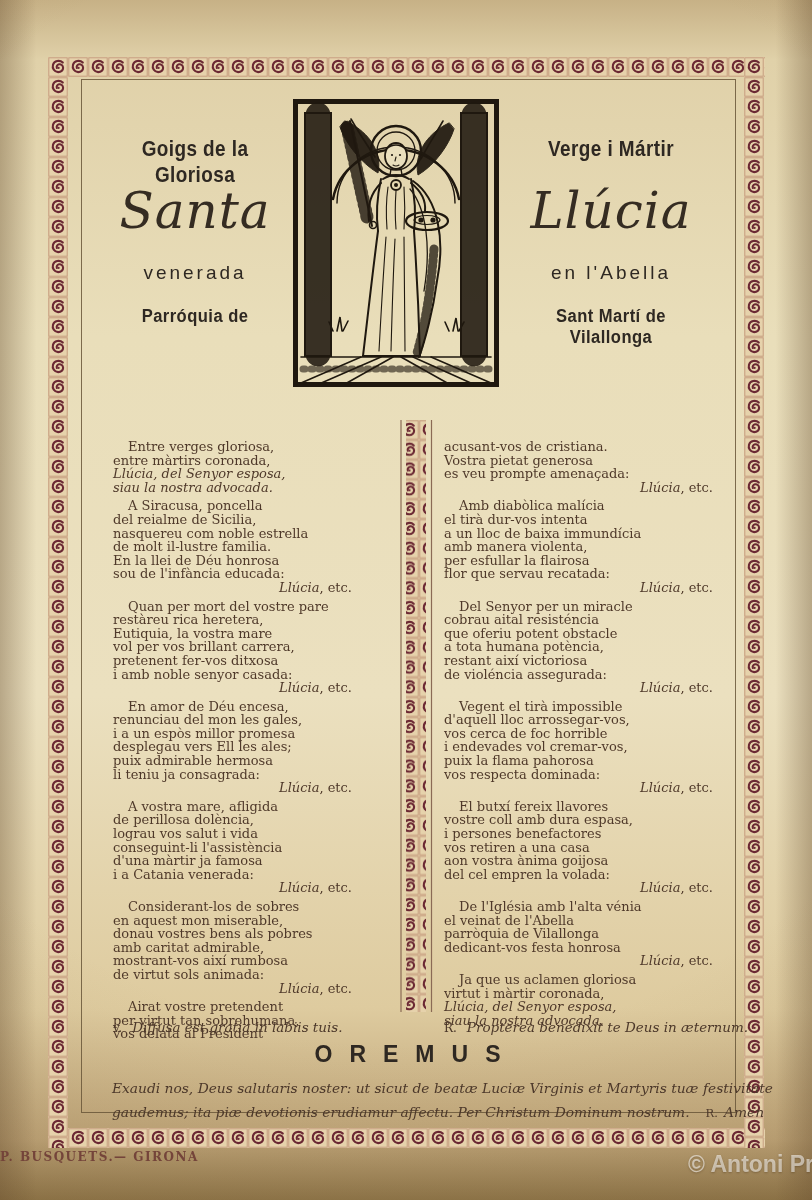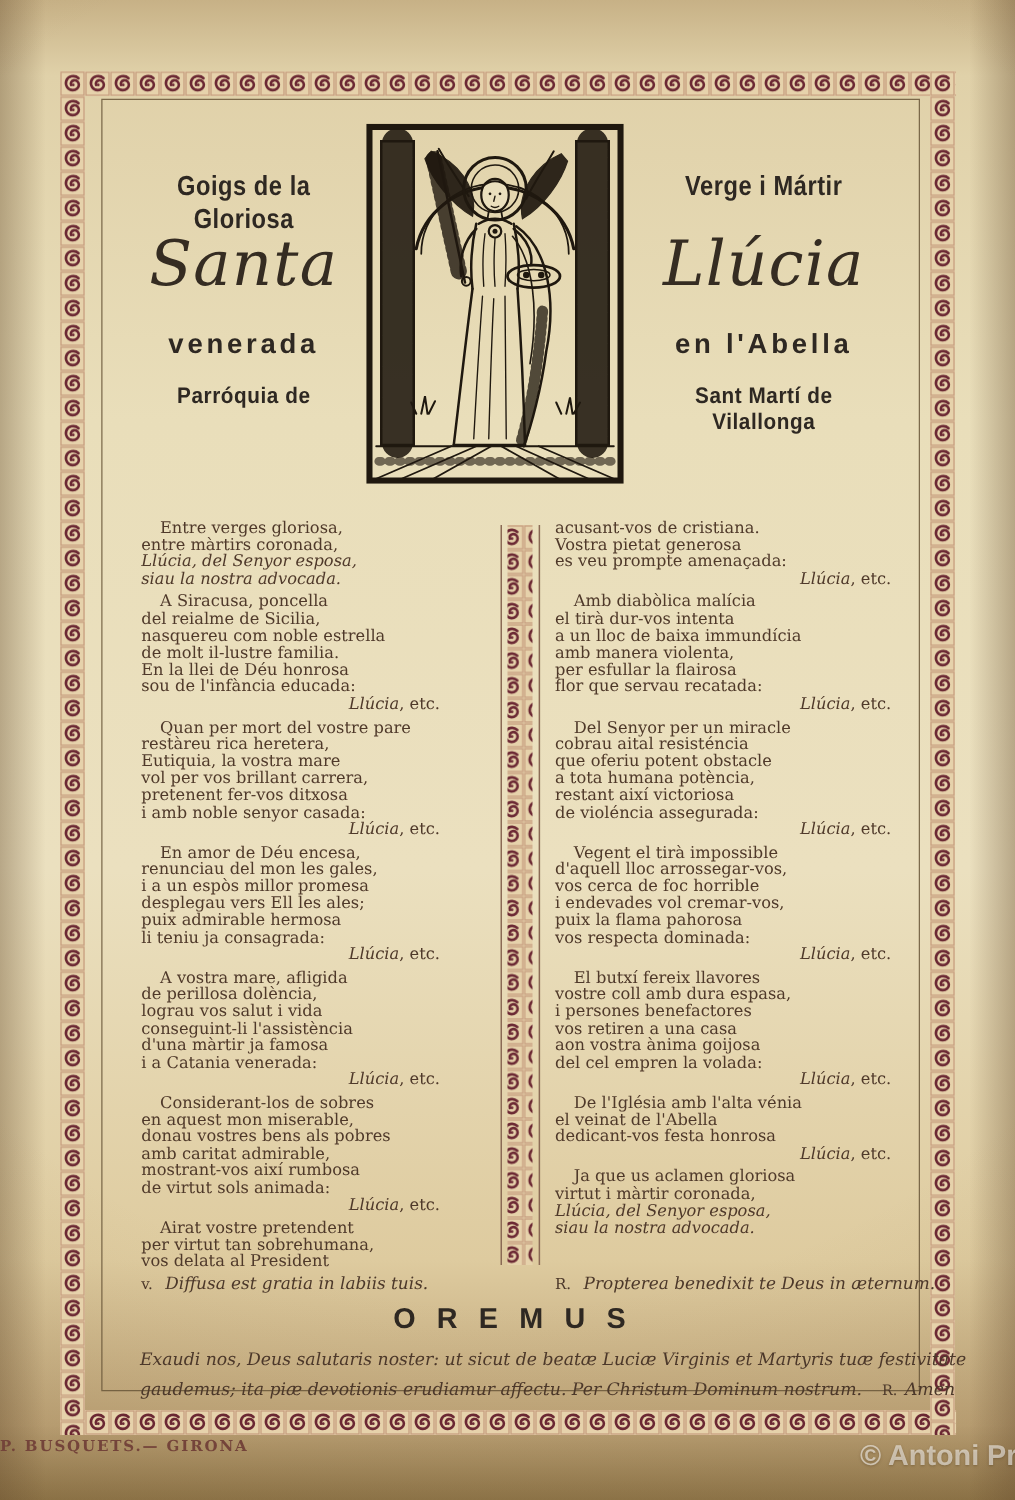--- a/index.html
+++ b/index.html
@@ -18,26 +18,26 @@
   #frame{position:absolute;left:81px;top:79px;width:653px;height:1032px;
     border:1.5px solid rgba(104,86,56,.85);}
   
   .hdr-sans{font-family:"Liberation Sans",sans-serif;color:#2e2822;}
   #hdr-left{position:absolute;left:92px;top:0;width:206px;text-align:center;}
   #hdr-right{position:absolute;left:505px;top:0;width:212px;text-align:center;}
   .hdr-line1{position:absolute;left:0;width:100%;top:136px;font-size:22px;font-weight:700;
     transform:scaleX(.86);letter-spacing:.5px;}
   .hdr-script{position:absolute;left:0;width:100%;top:182px;font-size:50px;font-style:italic;
     color:#352c22;letter-spacing:1px;}
-  .hdr-line2{position:absolute;left:0;width:100%;top:262px;font-size:22px;font-weight:700;letter-spacing:3px;}
+  .hdr-line2{position:absolute;left:0;width:100%;top:262px;font-size:19px;font-weight:400;letter-spacing:3px;}
   .hdr-line3{position:absolute;left:0;width:100%;top:306px;font-size:18px;font-weight:700;letter-spacing:.5px;transform:scaleX(.92);}
   
   #woodcut{position:absolute;left:293px;top:99px;width:206px;height:288px;}
   
-  .col{position:absolute;top:416px;font-size:13px;line-height:13.6px;color:#4f392a;}
+  .col{position:absolute;top:440px;font-size:13px;line-height:13.6px;color:#4f392a;}
   #col-left{left:113px;width:283px;}
   #col-right{left:444px;width:293px;}
   .stanza{margin:0 0 5px 0;}
   .ln{display:block;}
   .stanza .ln:first-child{text-indent:15px;}
   .stanza.noind .ln:first-child{text-indent:0;}
   .ln.it{font-style:italic;}
   .ref{display:block;text-align:right;}
   #col-left .ref{padding-right:44px;}
   #col-right .ref{padding-right:24px;}
@@ -310,20 +310,21 @@
         <span class="ln">vostre coll amb dura espasa,</span>
         <span class="ln">i persones benefactores</span>
         <span class="ln">vos retiren a una casa</span>
         <span class="ln">aon vostra ànima goijosa</span>
         <span class="ln">del cel empren la volada:</span>
         <span class="ref"><i>Llúcia</i>, etc.</span>
       </p>
       <p class="stanza">
         <span class="ln">De l'Iglésia amb l'alta vénia</span>
         <span class="ln">el veinat de l'Abella</span>
+        <span class="ln">parròquia de Vilallonga</span>
         <span class="ln">dedicant-vos festa honrosa</span>
         <span class="ref"><i>Llúcia</i>, etc.</span>
       </p>
       <p class="stanza">
         <span class="ln">Ja que us aclamen gloriosa</span>
         <span class="ln">virtut i màrtir coronada,</span>
         <span class="ln it">Llúcia, del Senyor esposa,</span>
         <span class="ln it">siau la nostra advocada.</span>
       </p>
     </div>

